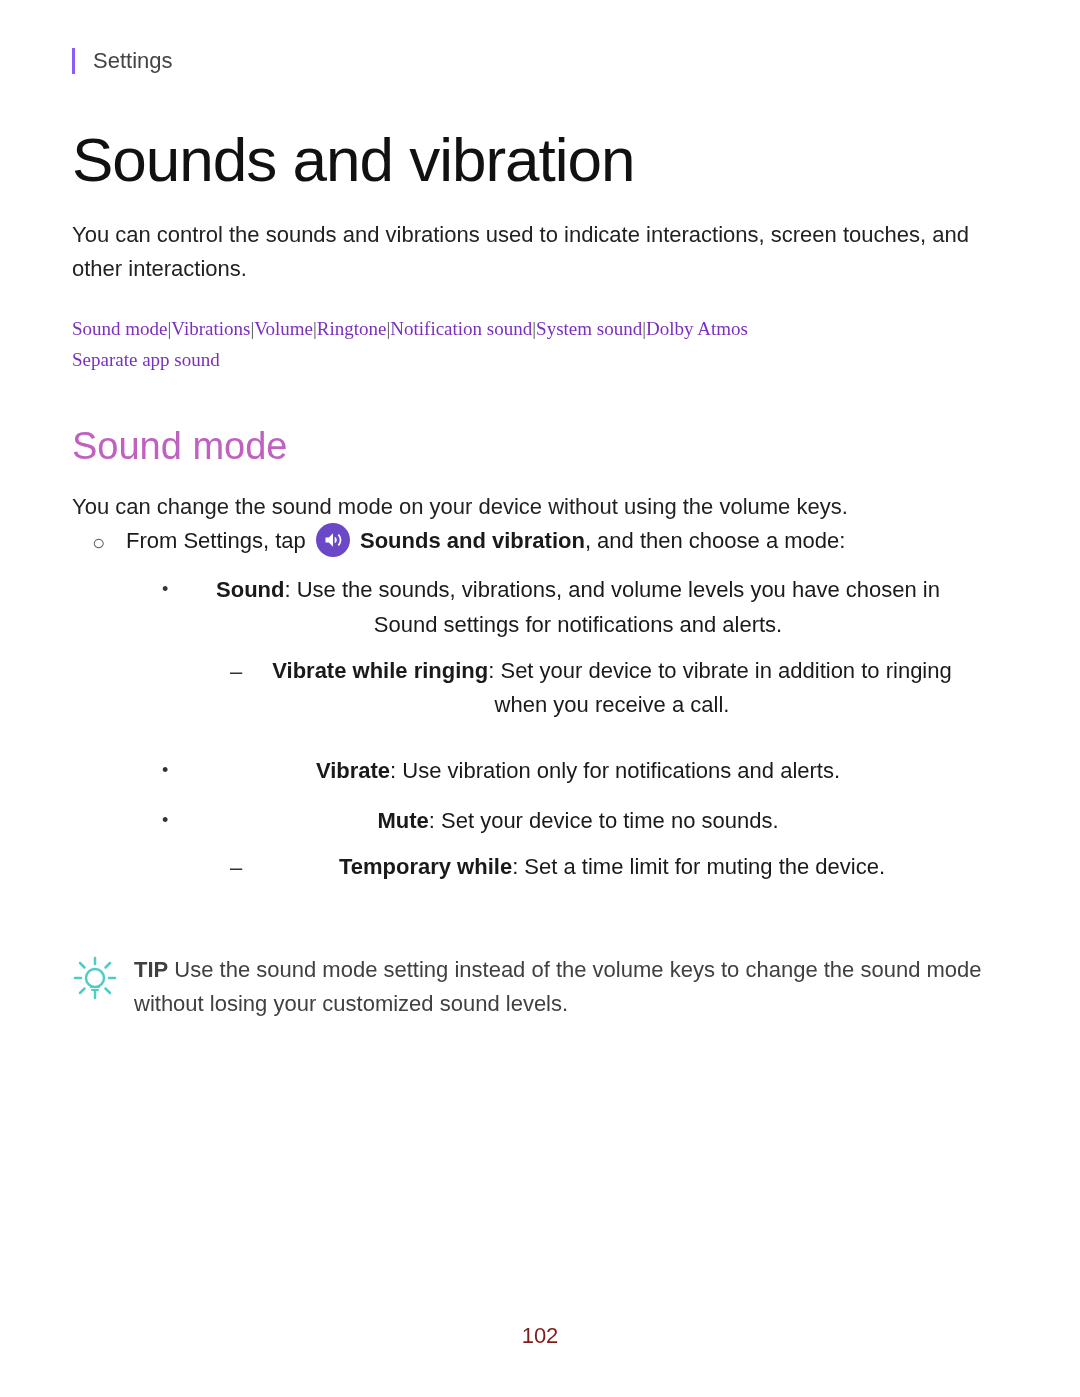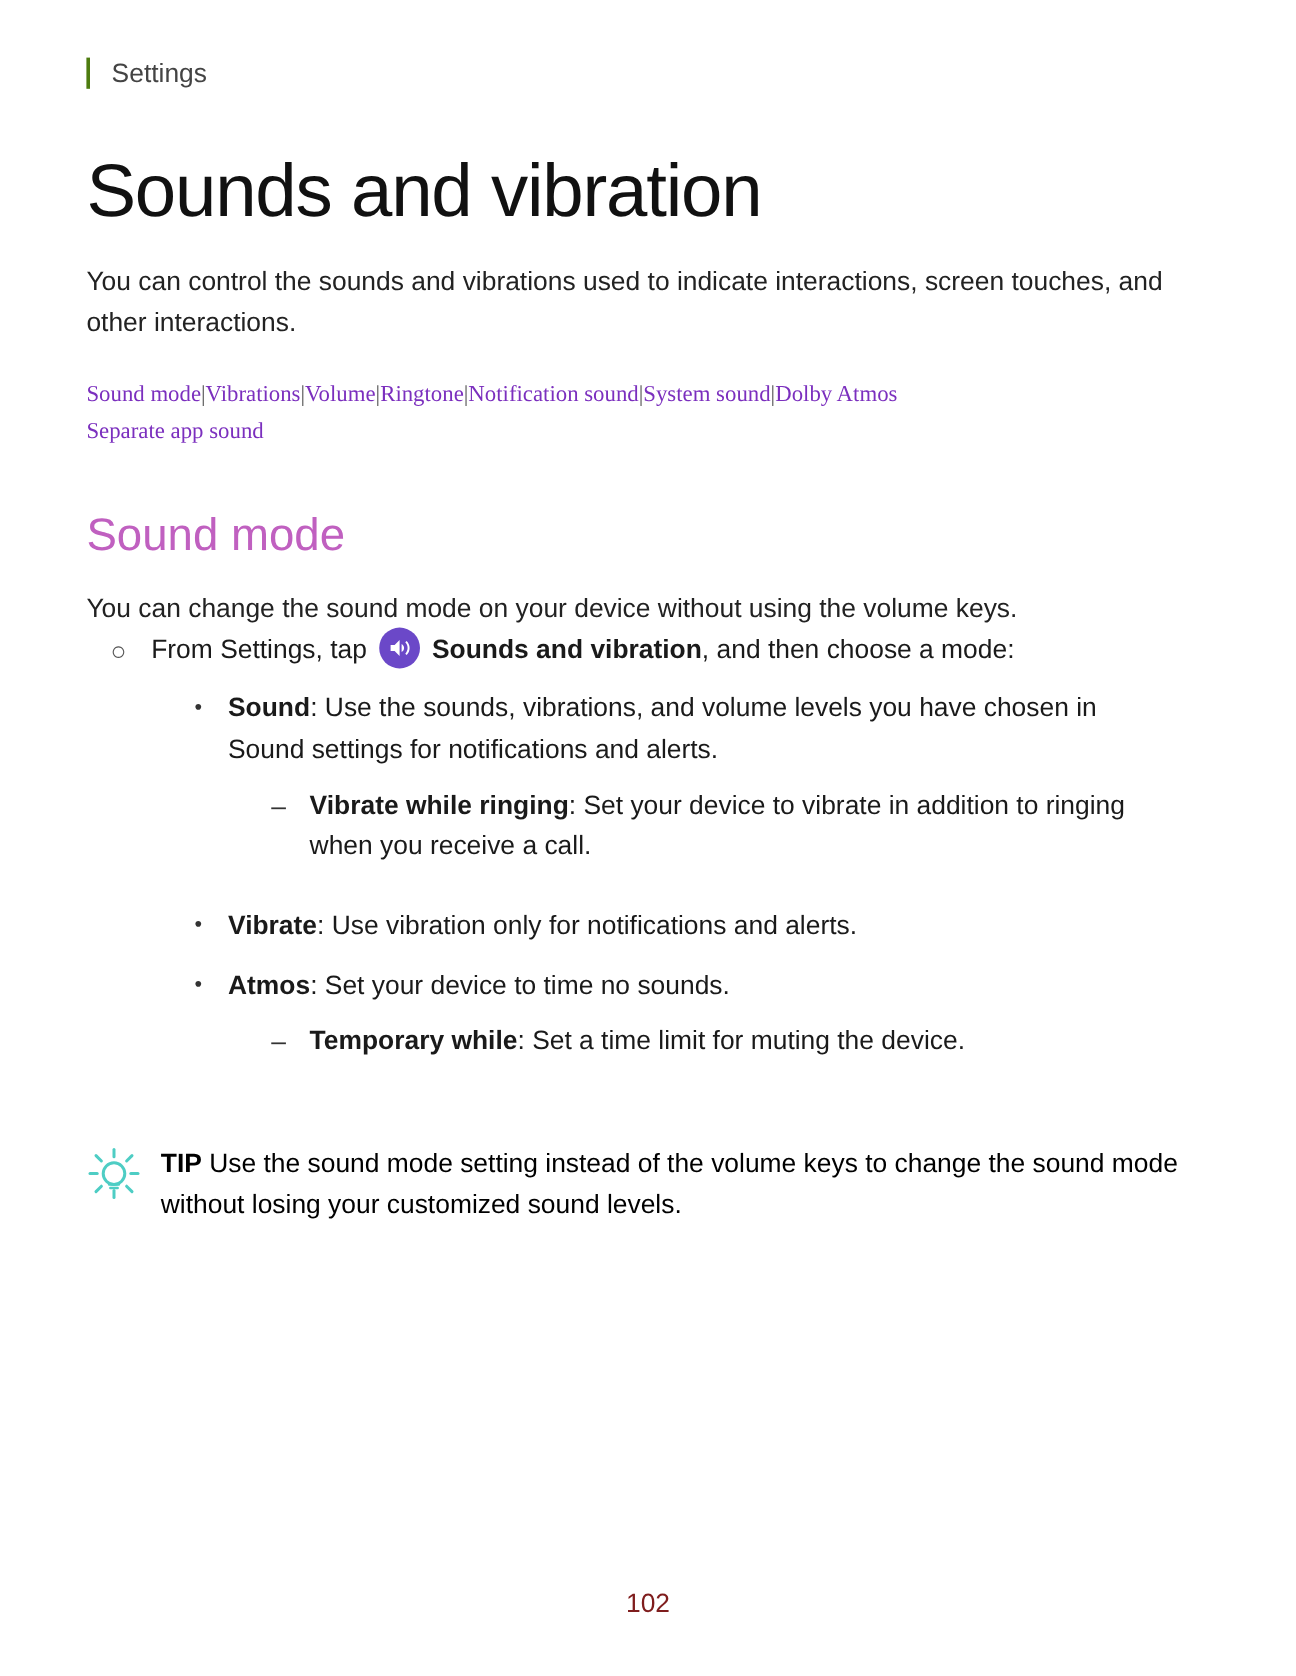--- a/index.html
+++ b/index.html
@@ -16,21 +16,21 @@
       color: #1a1a1a;
       position: relative;
     }
 
     .page-container {
       padding: 48px 72px 60px 72px;
     }
 
     
     .header-section {
-      border-left: 3px solid #4d7c0f;
+      border-left: 3px solid #8b5cf6;
       padding-left: 18px;
       margin-bottom: 52px;
     }
 
     .settings-label {
       font-family: 'Arial', sans-serif;
       font-size: 22px;
       color: #444444;
       font-weight: normal;
     }
@@ -161,20 +161,21 @@
       color: #333;
       font-size: 18px;
       margin-top: 3px;
       flex-shrink: 0;
       width: 16px;
     }
 
     .level-2-text {
       flex: 1;
       max-width: 800px;
+      text-align: center;
     }
 
     
     .level-3-list {
       padding-left: 36px;
       margin-top: 12px;
     }
 
     .level-3-item {
       display: flex;
@@ -217,21 +218,21 @@
       flex-shrink: 0;
       width: 46px;
       height: 46px;
       margin-top: 2px;
     }
 
     .tip-text {
       font-family: 'Arial', sans-serif;
       font-size: 22px;
       line-height: 1.55;
-      color: #000000;
+      color: #404040;
       flex: 1;
     }
 
     
     .page-number {
       position: absolute;
       bottom: 48px;
       left: 50%;
       transform: translateX(-50%);
       font-family: 'Arial', sans-serif;
@@ -297,21 +298,21 @@
           <div class="level-2-item">
             <span class="level-2-bullet">•</span>
             <span class="level-2-text">
               <span class="bold-text">Vibrate</span><span>:</span><span> Use vibration only for notifications and alerts.</span>
             </span>
           </div>
 
           <div class="level-2-item">
             <span class="level-2-bullet">•</span>
             <span class="level-2-text">
-              <span class="bold-text">Atmos</span><span>:</span><span> Set your device to time no sounds.</span>
+              <span class="bold-text">Mute</span><span>:</span><span> Set your device to time no sounds.</span>
               
               <div class="level-3-list">
                 <div class="level-3-item">
                   <span class="level-3-dash">–</span>
                   <span class="level-3-text">
                     <span class="bold-text">Temporary while</span><span>:</span><span> Set a time limit for muting the device.</span>
                   </span>
                 </div>
               </div>
             </span>

